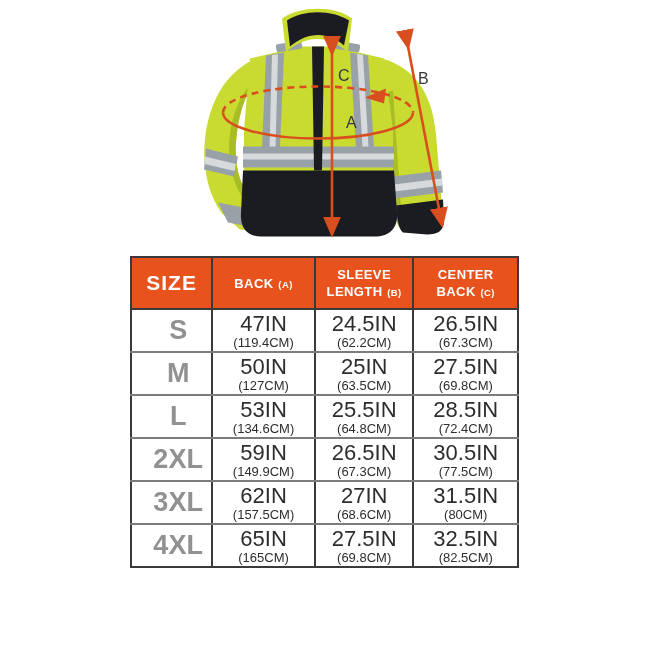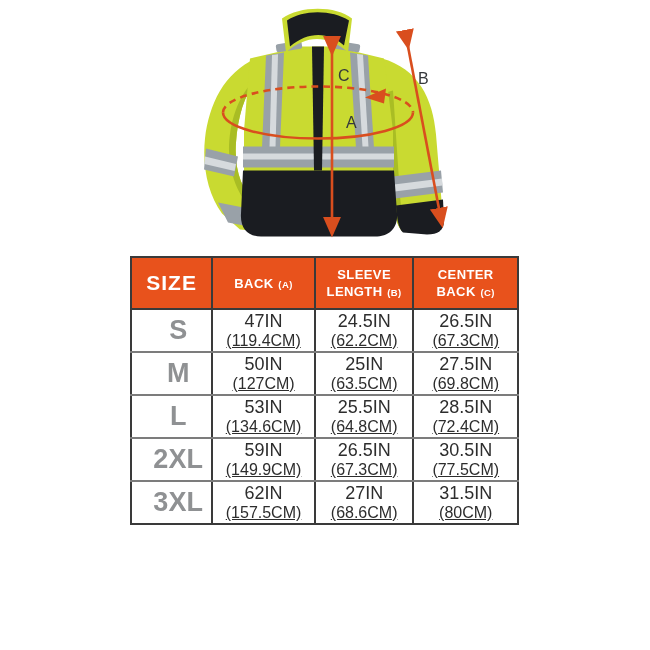--- a/index.html
+++ b/index.html
@@ -66,22 +66,22 @@
   .hlabel{white-space:pre-line;font-size:13px;}
   th.size-h .hlabel{font-size:21px;letter-spacing:1px;}
   .hsuffix{font-size:9.5px;font-weight:bold;}
   tbody tr{height:43px;}
   td.size-cell{
     text-align:left;padding-left:13px;
     font-size:27px;font-weight:bold;color:var(--size-text);
     letter-spacing:0;
   }
   td.val{color:var(--cell-text);}
-  td.val .in{display:block;font-size:18px;line-height:1.15;}
-  td.val .cm{display:block;font-size:16px;line-height:1.1;text-decoration:underline;}
+  td.val .in{display:block;font-size:22px;line-height:1.15;}
+  td.val .cm{display:block;font-size:13px;line-height:1.1;}
 </style>
 </head>
 <body>
 
 <div class="canvas">
 
   <figure class="product">
     <svg viewBox="0 0 390 252">
       <defs>
         <marker id="ah" markerWidth="9" markerHeight="9" refX="6.5" refY="3.5" orient="auto">
@@ -227,15 +227,30 @@
           </td>
         <td class="val">
             <span class="in">27IN</span>
             <span class="cm">(68.6CM)</span>
           </td>
         <td class="val">
             <span class="in">31.5IN</span>
             <span class="cm">(80CM)</span>
           </td>
       </tr>
+      <tr>
+        <td class="size-cell">4XL</td>
+        <td class="val">
+            <span class="in">65IN</span>
+            <span class="cm">(165CM)</span>
+          </td>
+        <td class="val">
+            <span class="in">27.5IN</span>
+            <span class="cm">(69.8CM)</span>
+          </td>
+        <td class="val">
+            <span class="in">32.5IN</span>
+            <span class="cm">(82.5CM)</span>
+          </td>
+      </tr>
     </tbody>
   </table>
 </div>
 
 </body></html>

